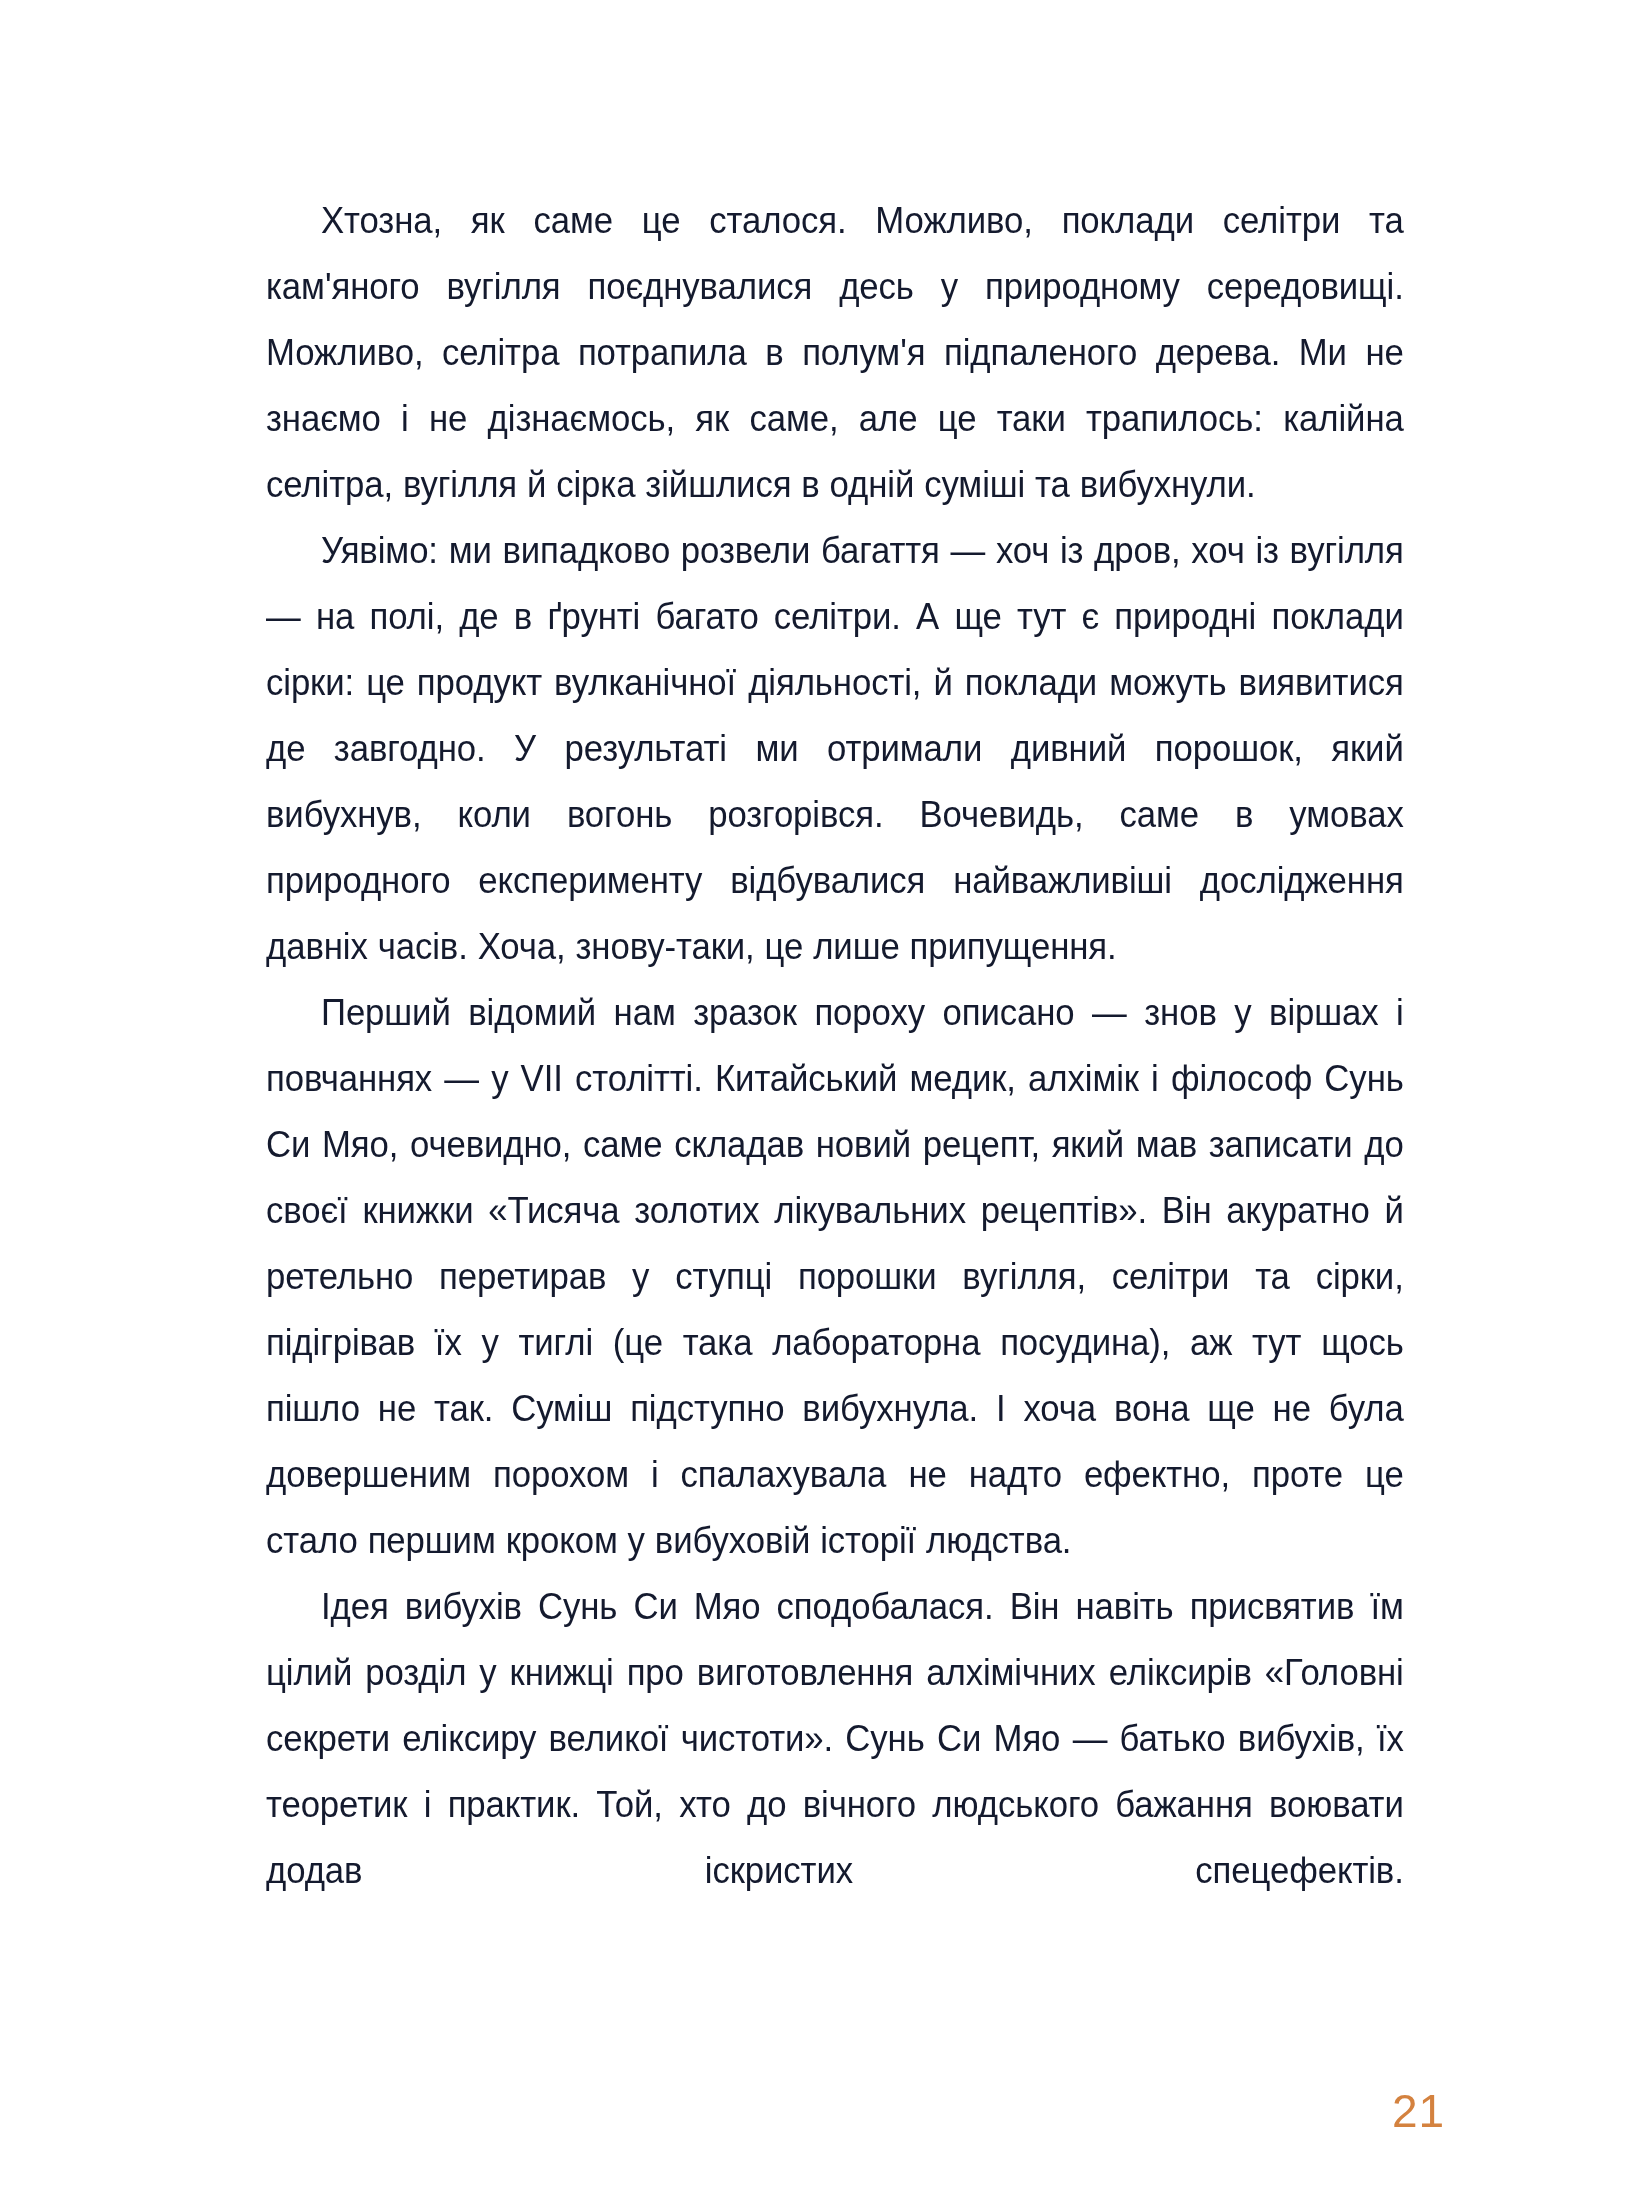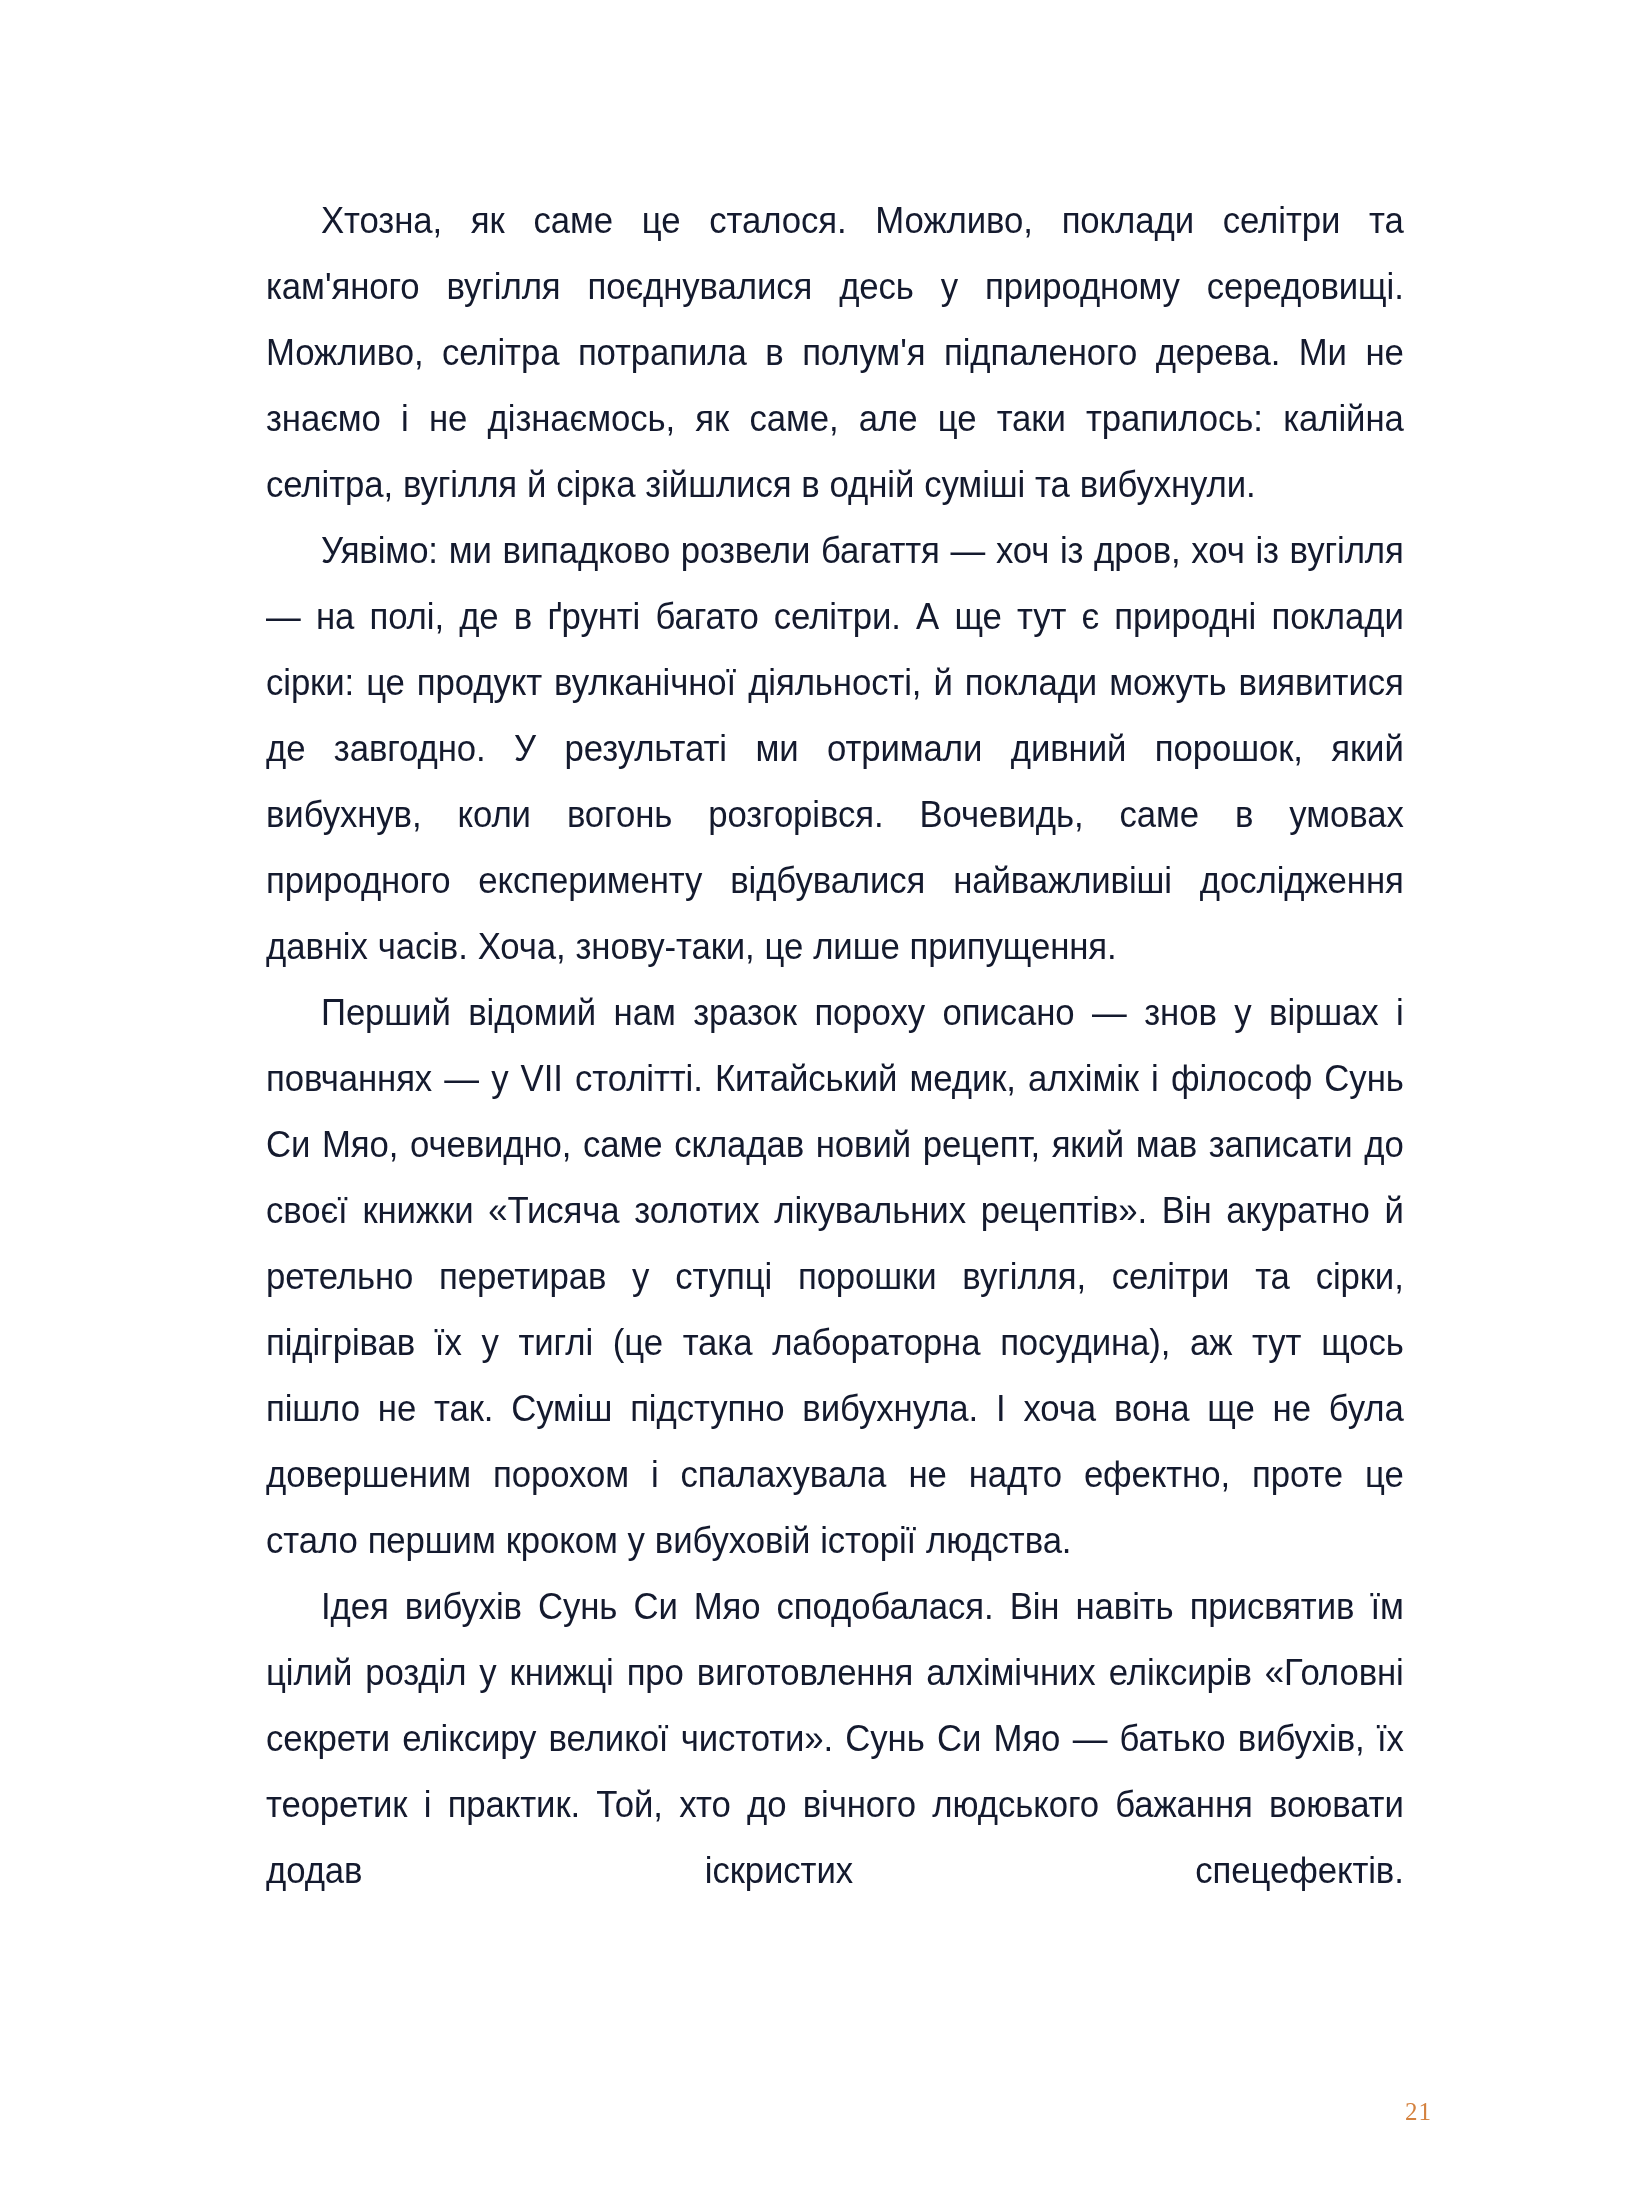--- a/index.html
+++ b/index.html
@@ -51,22 +51,22 @@
   .paragraph.final {
     text-align-last: justify;
   }
 
   .page-number {
     position: absolute;
     left: 1336px;
     top: 2089px;
     width: 69px;
     text-align: center;
-    font-family: Liberation Serif, serif;
-    font-size: 25px;
+    font-family: Liberation Sans, sans-serif;
+    font-size: 46px;
     line-height: 45px;
     color: #d4823f;
     letter-spacing: 0.9px;
   }
 </style>
 </head>
 <body>
 
 <div class="page">
 

